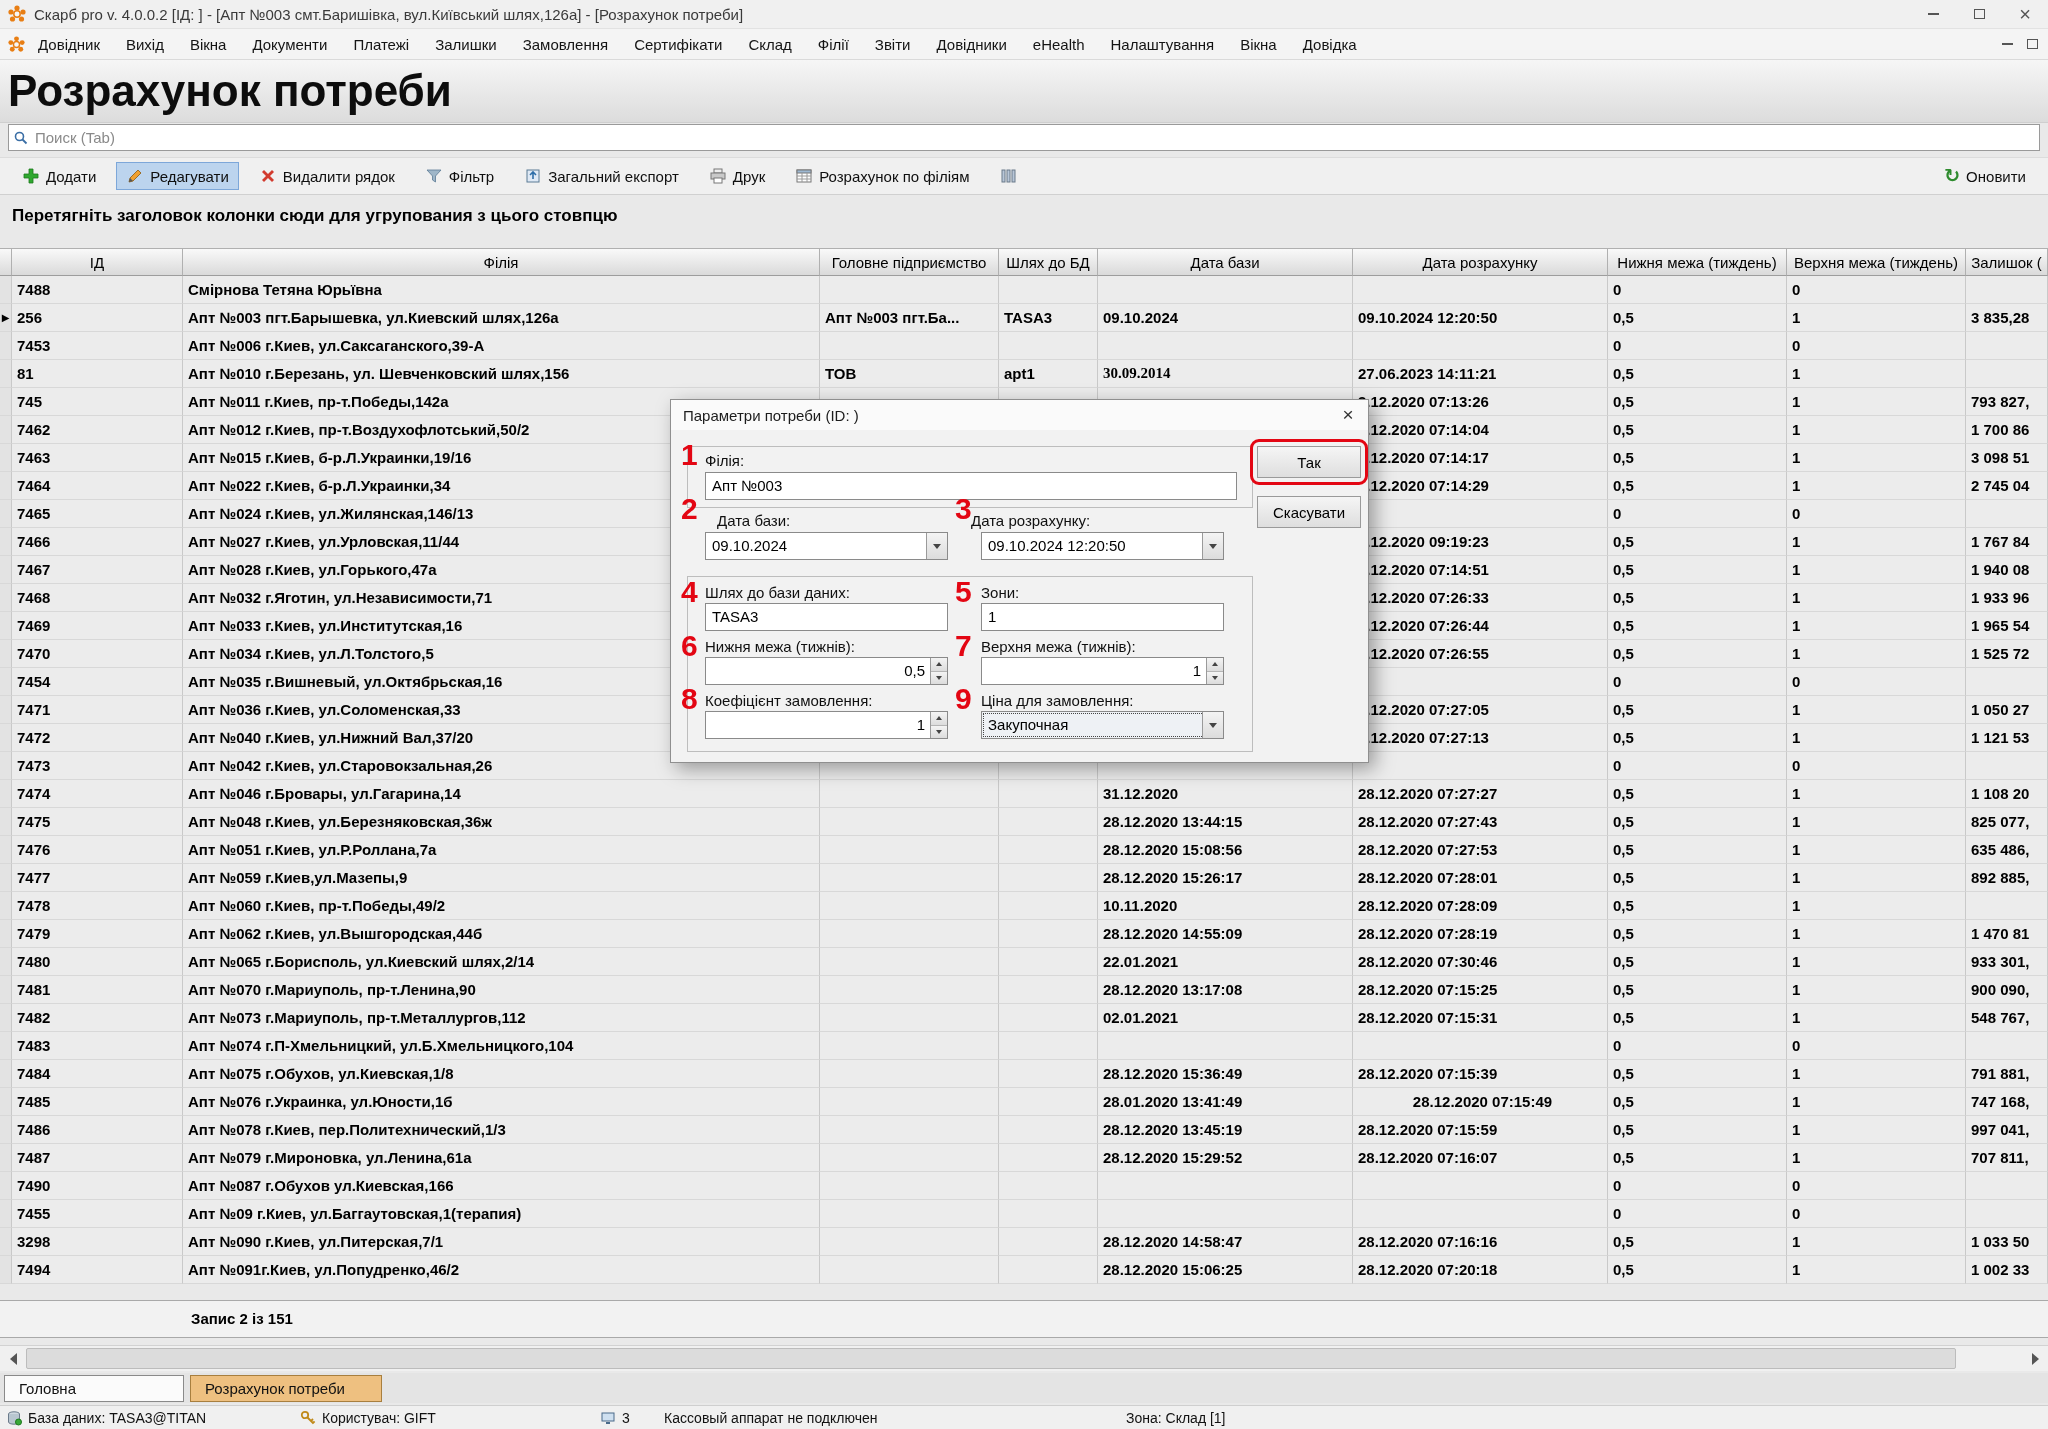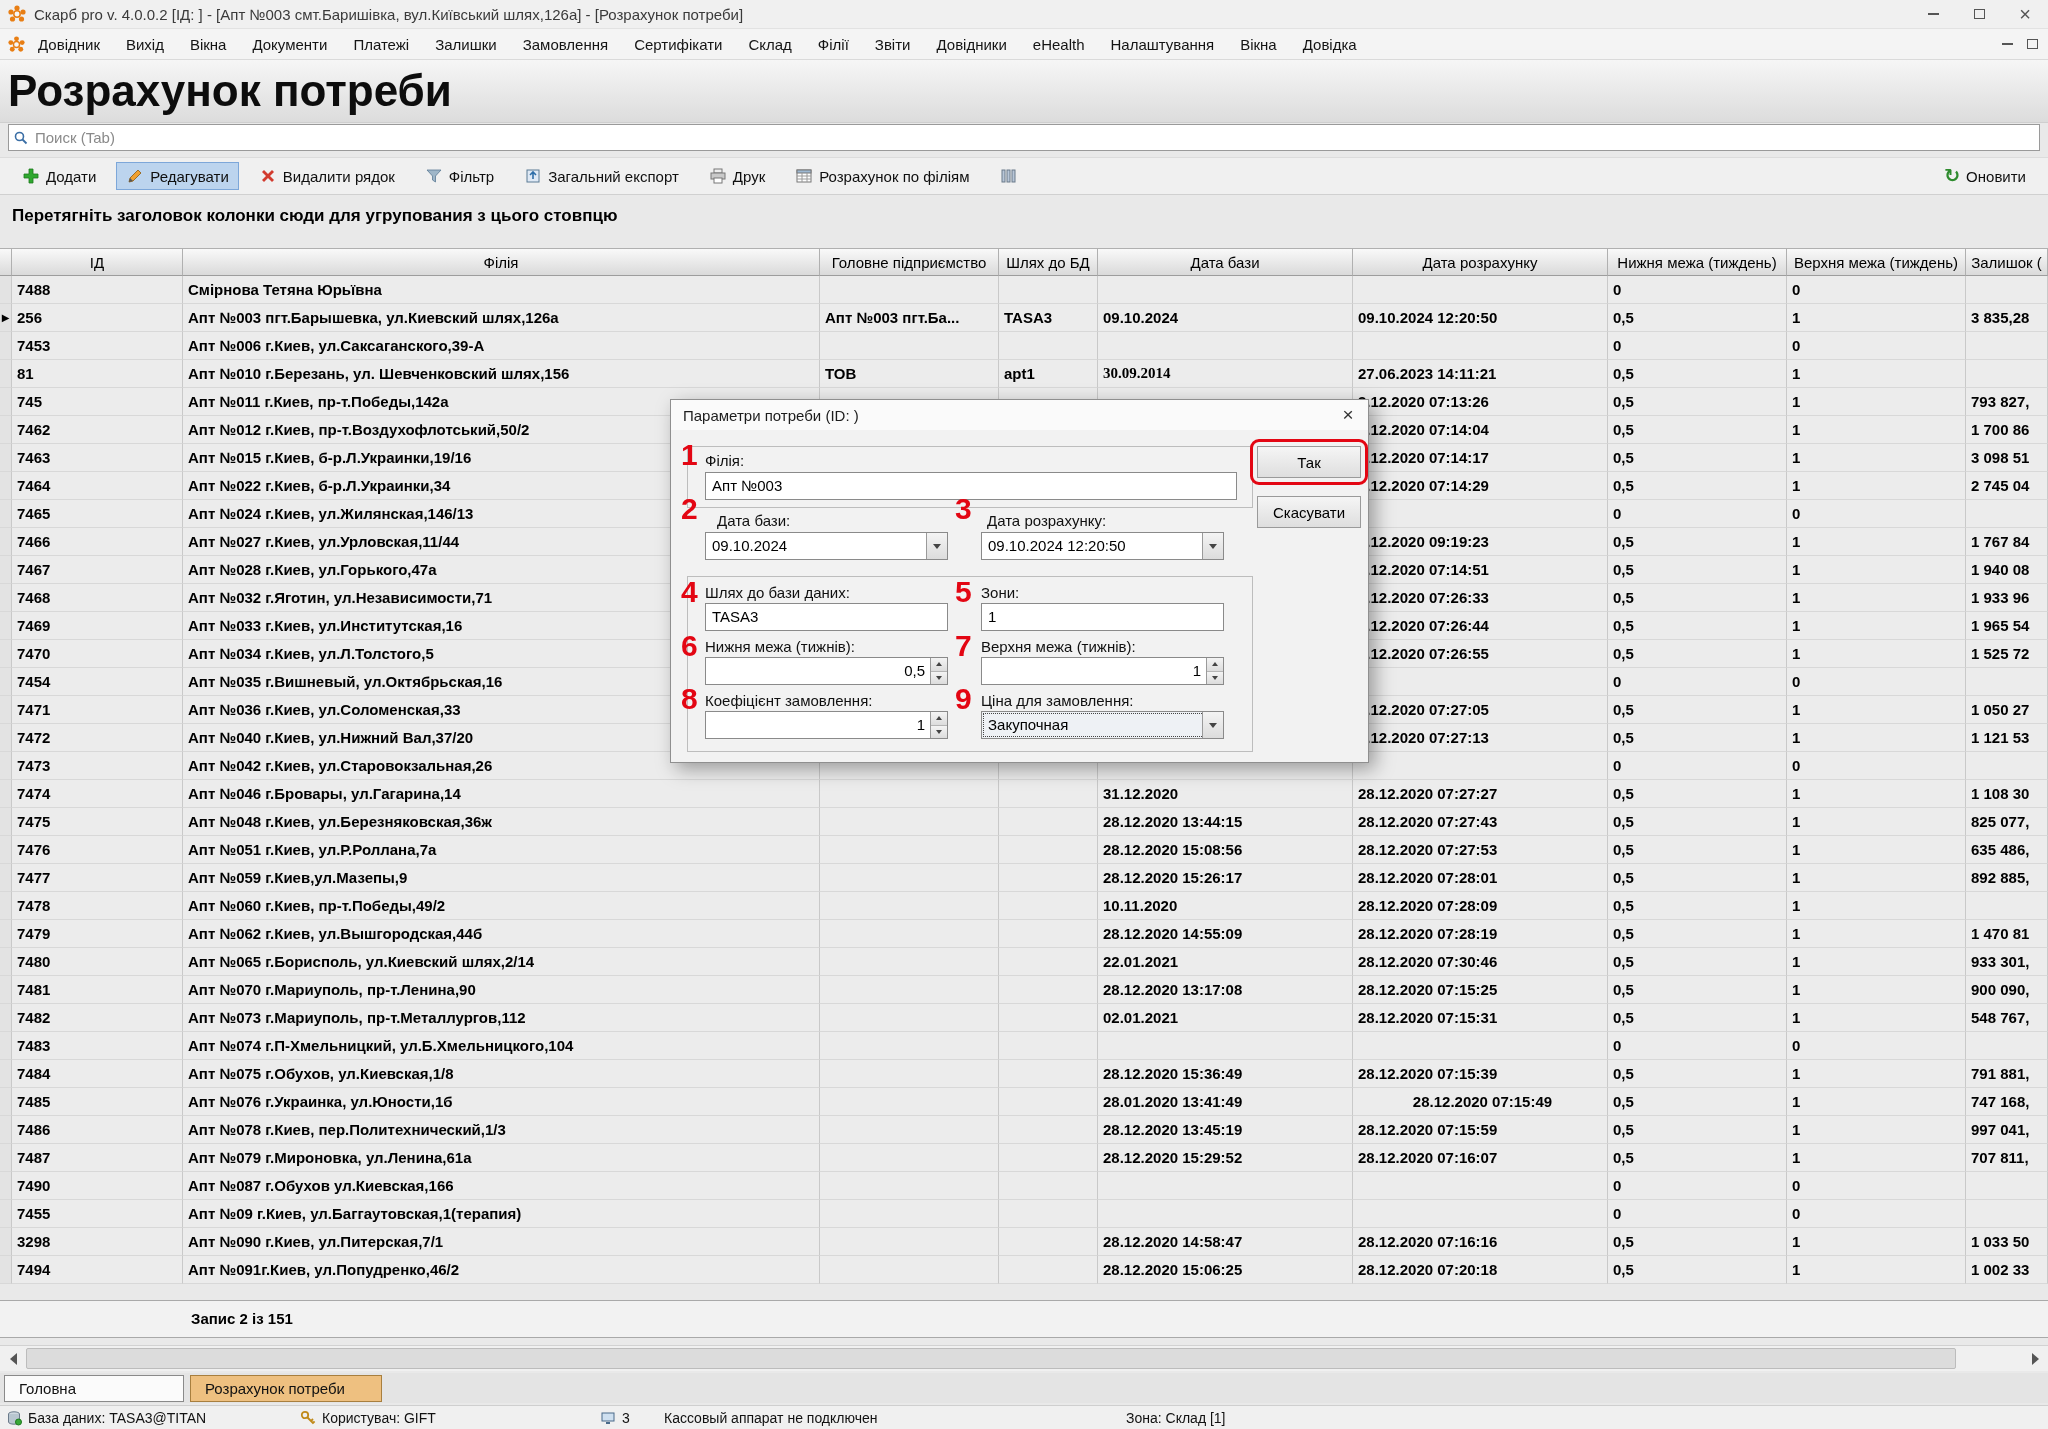--- a/index.html
+++ b/index.html
@@ -471,21 +471,21 @@
         <div class="tr">
           <div class="td td-ind" style="width: 12px;"></div>
           <div class="td" style="width: 171px;">7474</div>
           <div class="td" style="width: 637px;">Апт №046 г.Бровары, ул.Гагарина,14</div>
           <div class="td" style="width: 179px;"></div>
           <div class="td" style="width: 99px;"></div>
           <div class="td" style="width: 255px;">31.12.2020</div>
           <div class="td" style="width: 255px;">28.12.2020 07:27:27</div>
           <div class="td" style="width: 179px;">0,5</div>
           <div class="td" style="width: 179px;">1</div>
-          <div class="td" style="width: 82px;">1 108 30</div>
+          <div class="td" style="width: 82px;">1 108 20</div>
         </div>
         <div class="tr">
           <div class="td td-ind" style="width: 12px;"></div>
           <div class="td" style="width: 171px;">7475</div>
           <div class="td" style="width: 637px;">Апт №048 г.Киев, ул.Березняковская,36ж</div>
           <div class="td" style="width: 179px;"></div>
           <div class="td" style="width: 99px;"></div>
           <div class="td" style="width: 255px;">28.12.2020 13:44:15</div>
           <div class="td" style="width: 255px;">28.12.2020 07:27:43</div>
           <div class="td" style="width: 179px;">0,5</div>
@@ -752,21 +752,21 @@
     <div class="dlg-label" style="left:34px;top:52px">Філія:</div>
     <div class="field" style="left:34px;top:72px;width:532px">Апт №003</div>
 
     <div class="dlg-label" style="left:46px;top:112px">Дата бази:</div>
     <div class="field combo" style="left:34px;top:132px;width:243px">
       <span>09.10.2024</span>
       <span class="drop">
           <span class="tri-down"></span>
         </span>
     </div>
-    <div class="dlg-label" style="left:316px;top:112px">Дата розрахунку:</div>
+    <div class="dlg-label" style="left:300px;top:112px">Дата розрахунку:</div>
     <div class="field combo" style="left:310px;top:132px;width:243px">
       <span>09.10.2024 12:20:50</span>
       <span class="drop">
           <span class="tri-down"></span>
         </span>
     </div>
 
     <div class="groupbox gb2"></div>
     <div class="dlg-label" style="left:34px;top:184px">Шлях до бази даних:</div>
     <div class="field" style="left:34px;top:203px;width:243px">TASA3</div>

